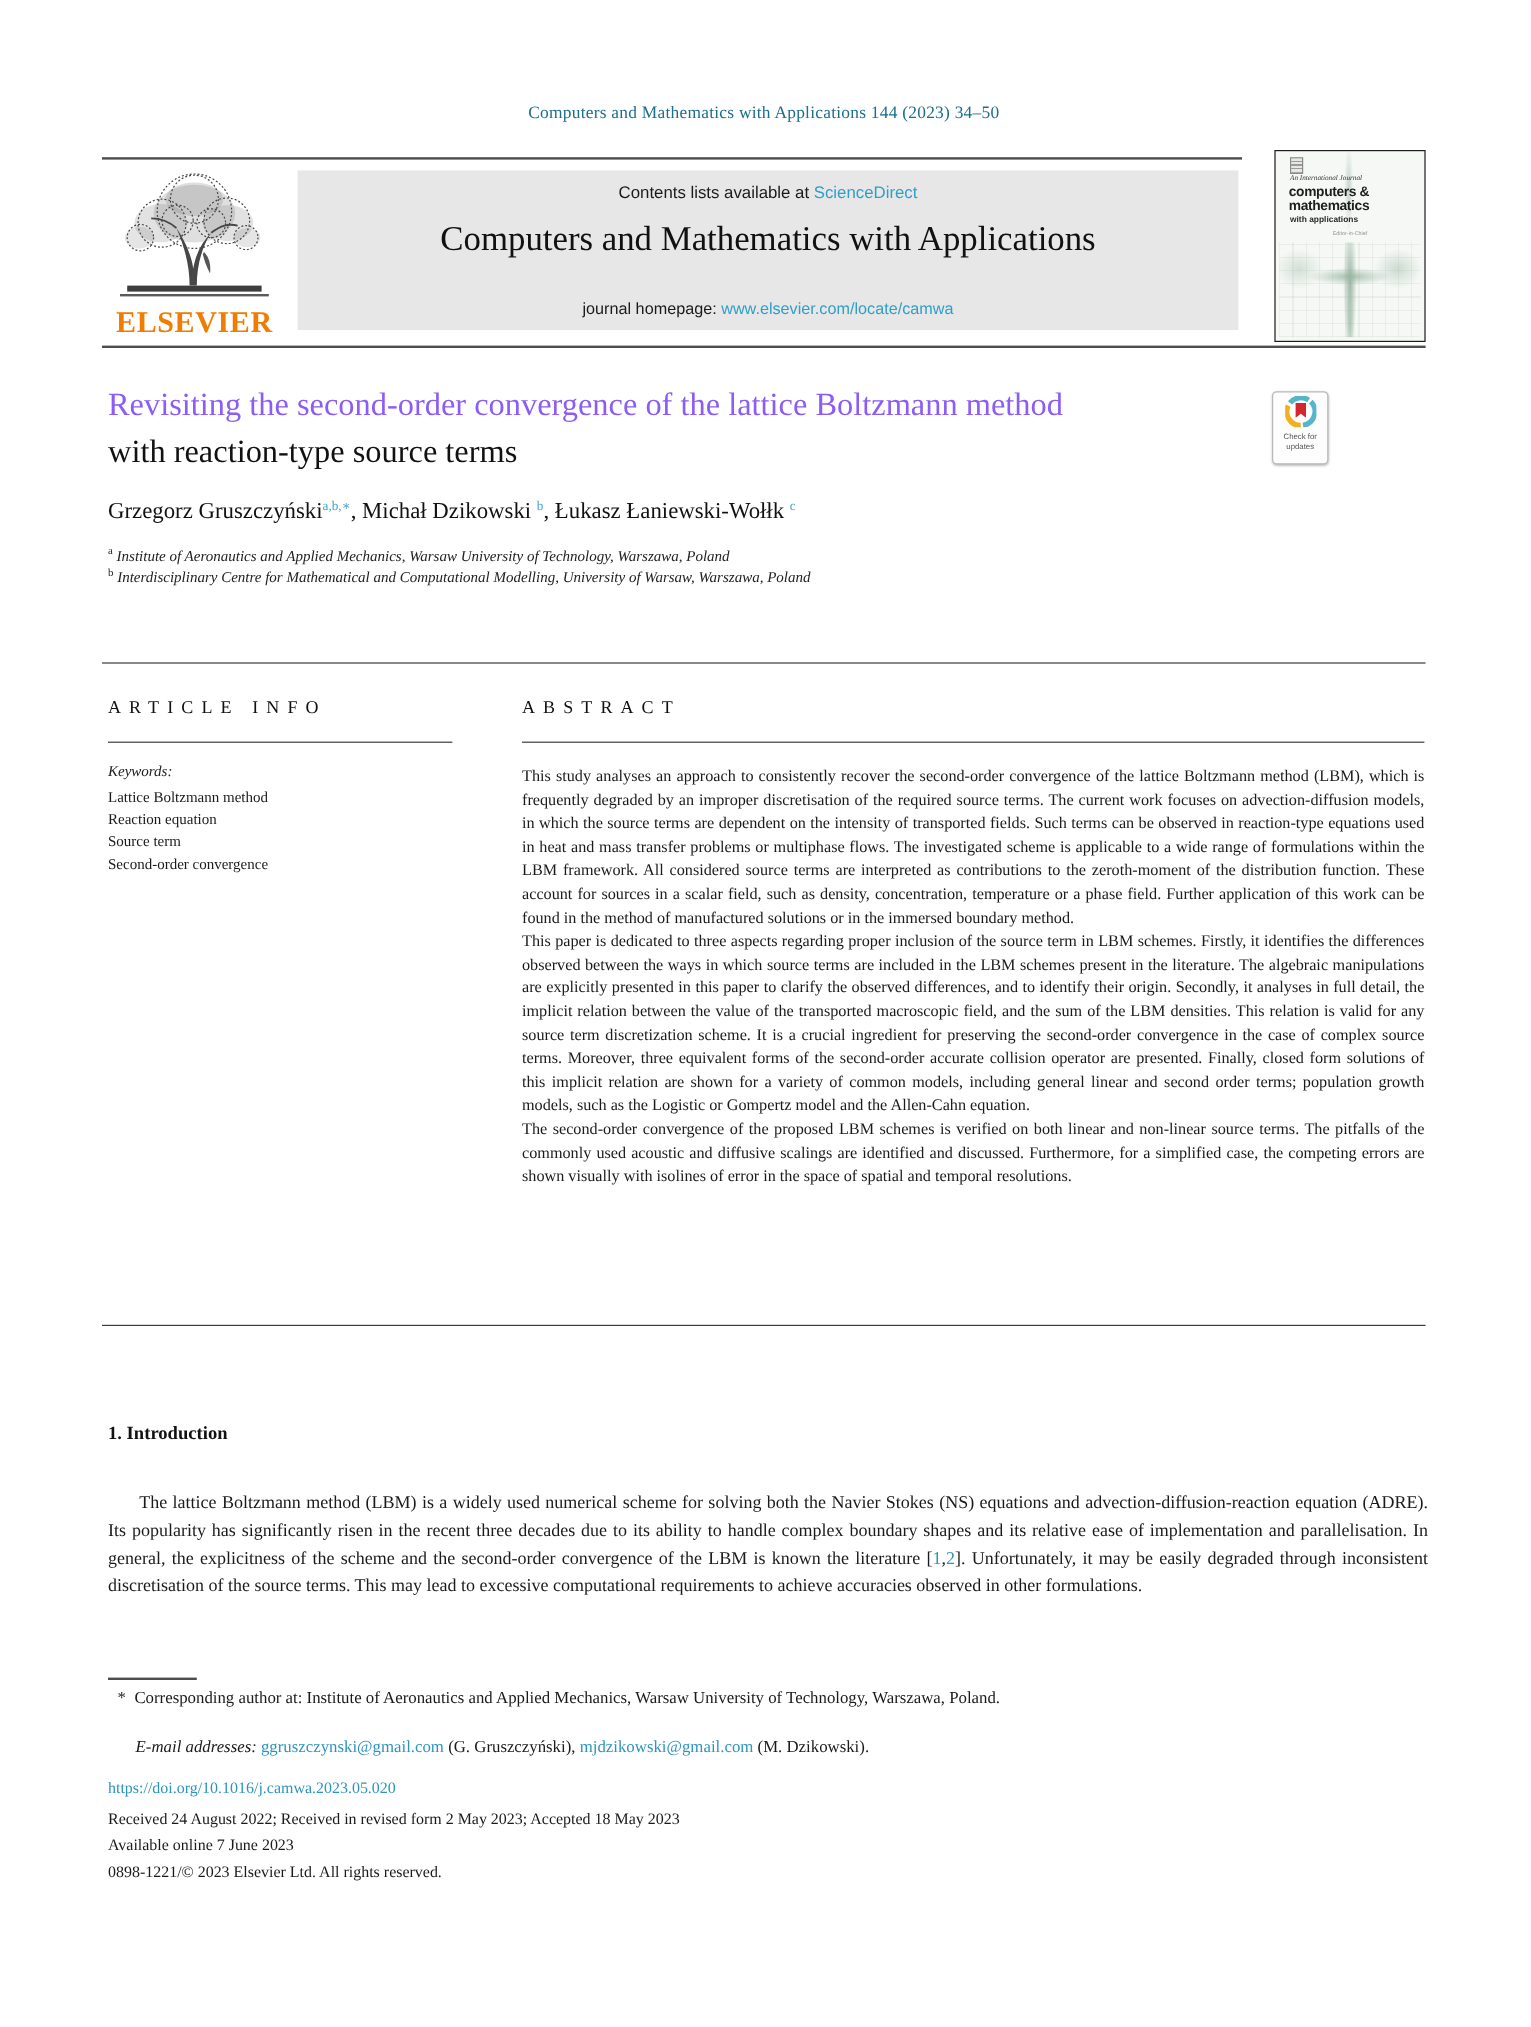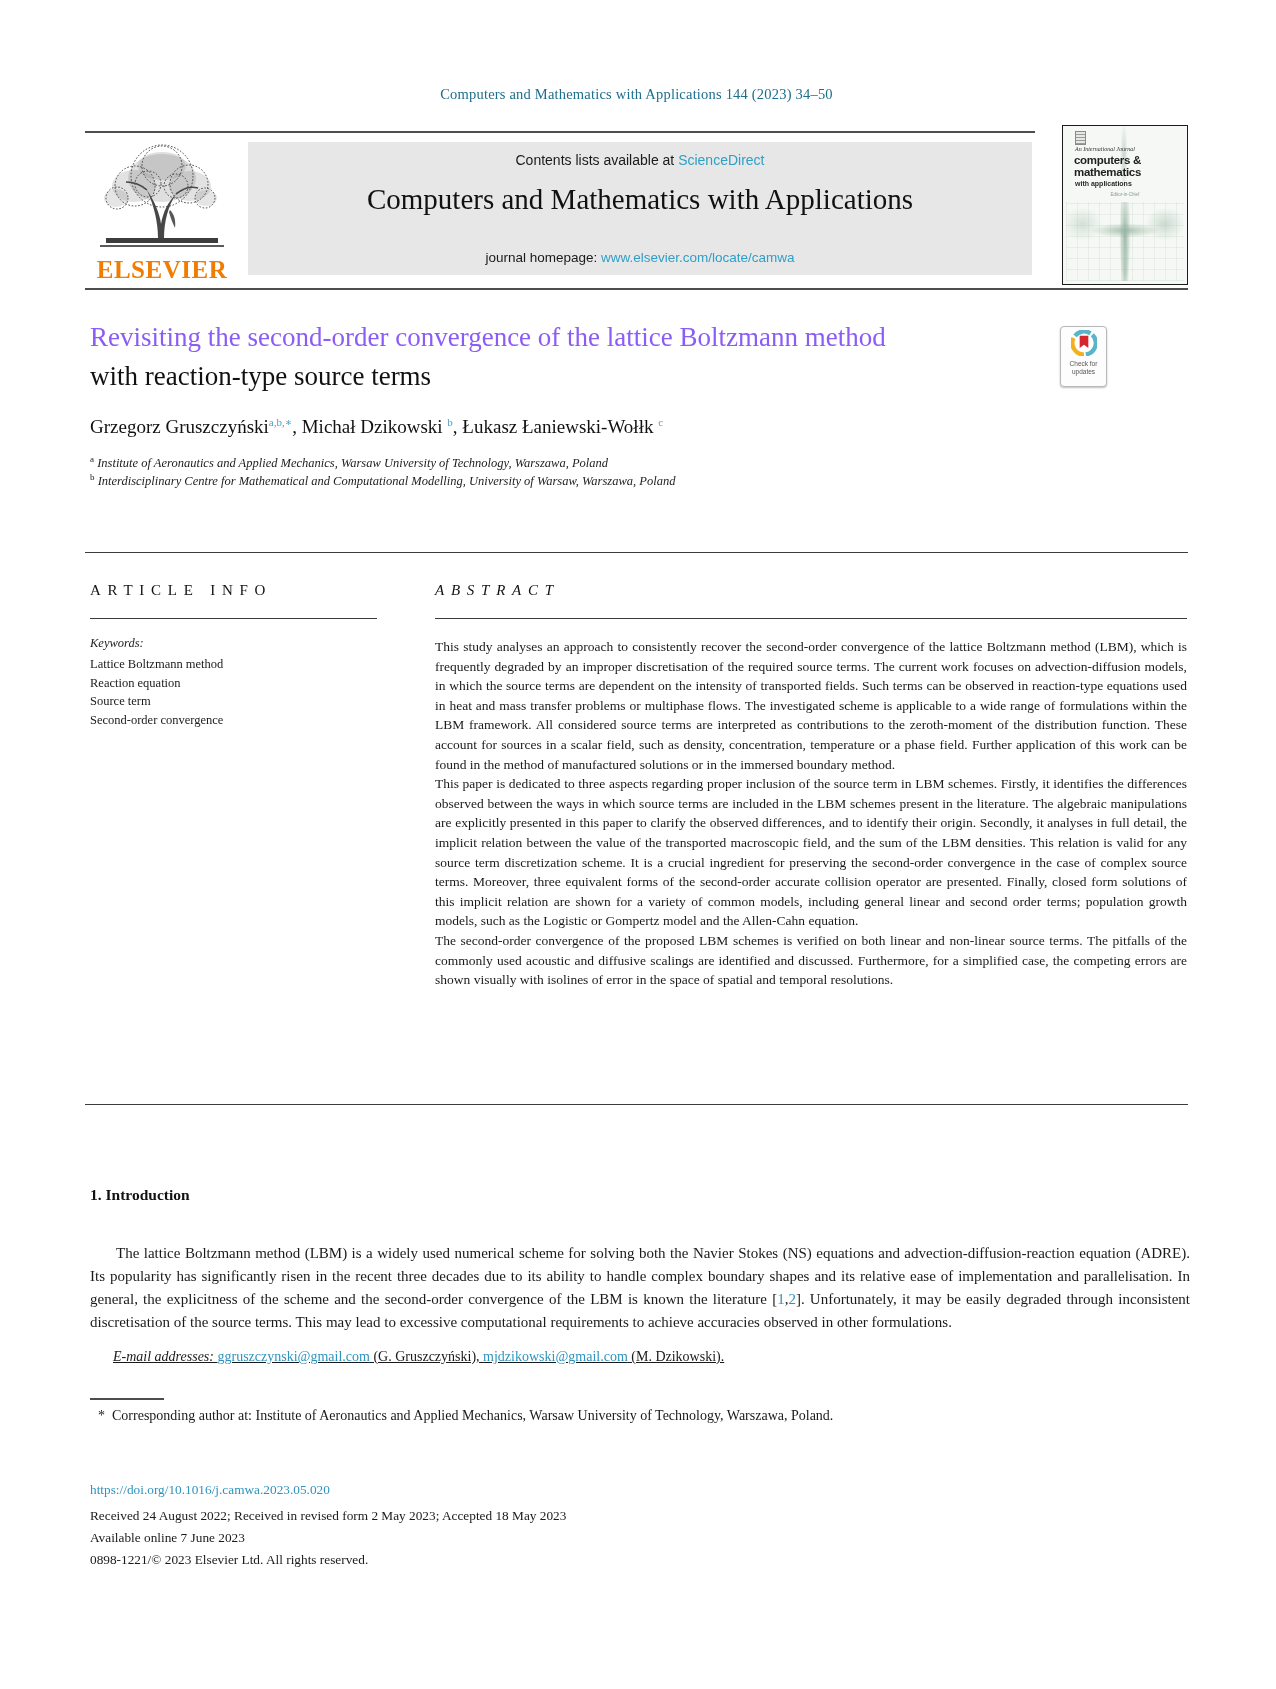--- a/index.html
+++ b/index.html
@@ -95,21 +95,21 @@
   .sup-blue { color:#4aa3c6; font-size:11px; }
   .authors sup { line-height:0; }
   .affil { left:90px; width:1000px; font-size:12.5px; color:#222; }
   .affil i { font-style:italic; }
   .affil sup { font-size:9px; }
   .affil-a { top:454px; } .affil-b { top:472px; } .affil-c { top:490px; }
 
   
   .col-heading { font-size:15px; letter-spacing:.45em; color:#111; }
   .info-heading { top:582px; left:90px; }
-  .abs-heading { top:582px; left:435px;font-style:italic; }
+  .abs-heading { top:582px; left:435px; }
   .info-rule { top:618px; left:90px; width:287px; height:1px; background:#3c3c3c; }
   .abs-rule { top:618px; left:435px; width:752px; height:1px; background:#3c3c3c; }
   .kw-label { top:636px; left:90px; font-size:12.5px; font-style:italic; color:#222; }
   .kw-list { top:655px; left:90px; width:300px; font-size:12.5px; line-height:18.5px; color:#1a1a1a; }
   .abstract {
     top:637px; left:435px; width:752px; font-size:13.5px; line-height:19.6px;
     text-align:justify; color:#1a1a1a;
   }
   .abstract p { margin:0; }
 
@@ -119,21 +119,21 @@
     top:1242px; left:90px; width:1100px; font-size:15px; line-height:23px;
     text-align:justify; text-indent:26px; color:#1a1a1a;
   }
   a.cite { color:#2e93bd; text-decoration:none; cursor:pointer; }
 
   
   .fn-rule { top:1398px; left:90px; width:74px; height:1.5px; background:#4d4d4d; }
   .fn-line { left:90px; width:1050px; font-size:14px; color:#1a1a1a; }
   .fn-1 { top:1408px; padding-left:8px; }
   .fn-star { display:inline-block; width:14px; }
-  .fn-2 { top:1349px; padding-left:23px;text-decoration:underline; }
+  .fn-2 { top:1449px; padding-left:23px; }
   a.link2 { color:#2e93bd; text-decoration:none; cursor:pointer; }
   .doi { top:1482px; left:90px; font-size:13.3px; }
   .received { top:1508px; left:90px; font-size:13.3px; color:#1a1a1a; }
   .available { top:1530px; left:90px; font-size:13.3px; color:#1a1a1a; }
   .copyright { top:1552px; left:90px; font-size:13.3px; color:#1a1a1a; }
 </style>
 </head>
 <body>
 
 <div class="page">

